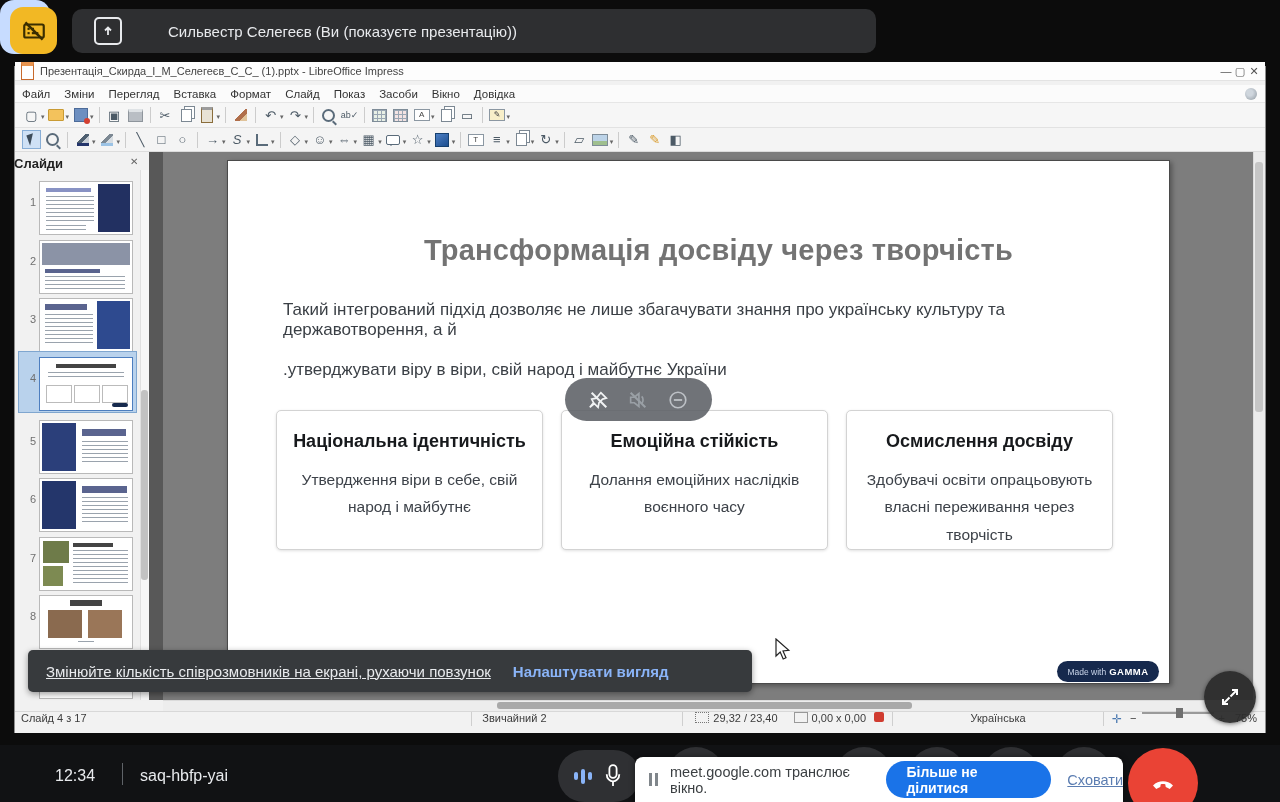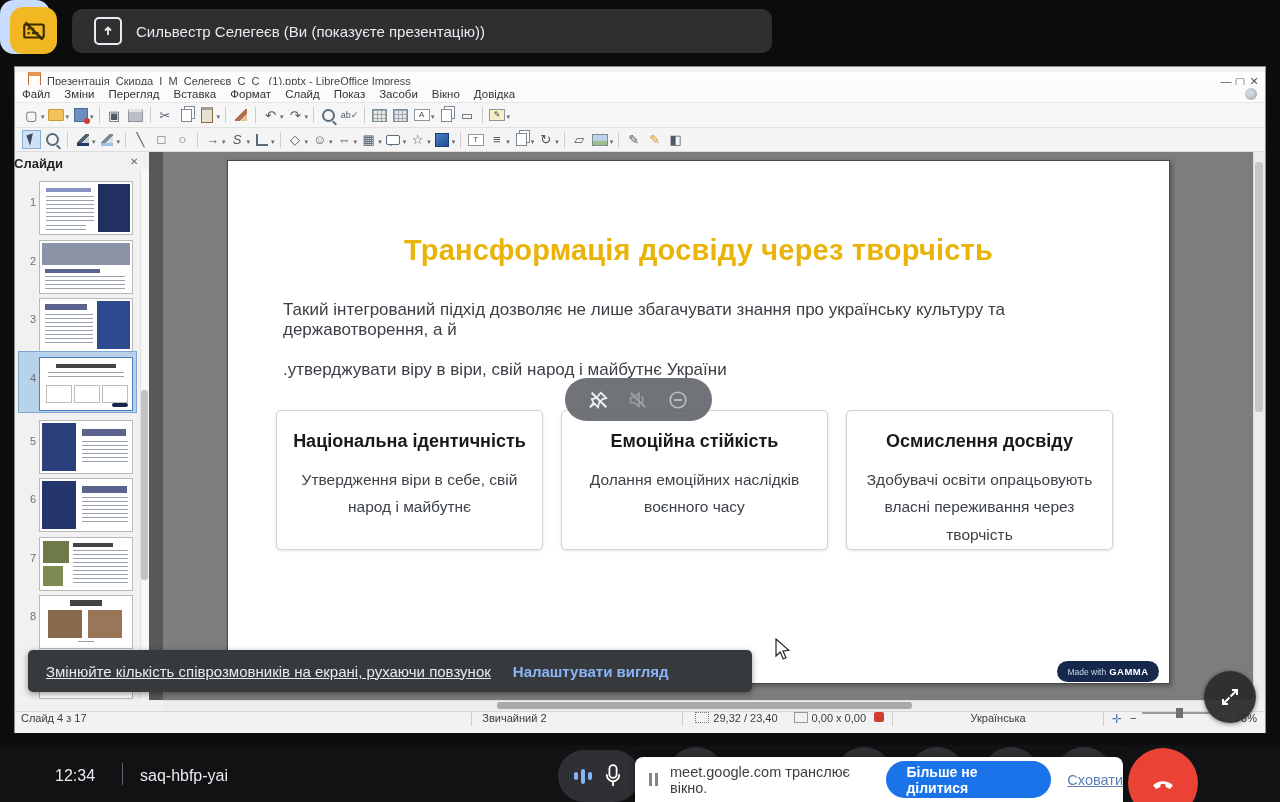--- a/index.html
+++ b/index.html
@@ -2,28 +2,28 @@
 <html><head>
 <meta charset="utf-8">
 <style>
   html,body{margin:0;padding:0;background:#000;}
   #screen{position:relative;width:1280px;height:802px;background:#0c0c0c;overflow:hidden;
           font-family:"Liberation Sans","DejaVu Sans",sans-serif;-webkit-font-smoothing:antialiased;}
   .abs{position:absolute;}
   
   .app-icon{left:10px;top:7px;width:47px;height:47px;border-radius:13px;background:#f2b824;
             display:flex;align-items:center;justify-content:center;}
-  .presenter-pill{left:72px;top:9px;width:700px;height:44px;border-radius:10px;background:#2e2f31;
-                  display:flex;align-items:center;color:#e8eaed;font-size:15px;}
+  .presenter-pill{left:72px;top:9px;width:804px;height:44px;border-radius:10px;background:#2e2f31;
+                  display:flex;align-items:center;color:#e8eaed;font-size:15px;gap:32px;}
   .share-frame{width:24px;height:24px;border:2px solid #e8eaed;border-radius:5px;margin:0 14px 0 22px;
                display:flex;align-items:center;justify-content:center;}
   
   .lo-window{left:14px;top:66px;width:1252px;height:667px;background:#f1f1f1;border:1px solid #8e8e8e;box-sizing:border-box;}
-  .lo-titlebar{left:15px;top:72px;width:1250px;height:19px;background:#fdfdfd;display:flex;align-items:center;
-               font-size:11px;color:#444;border-bottom:1px solid #e3e3e3;box-sizing:border-box;padding-left:7px;}
+  .lo-titlebar{left:15px;top:62px;width:1250px;height:19px;background:#fdfdfd;display:flex;align-items:center;
+               font-size:11px;color:#444;border-bottom:1px solid #e3e3e3;box-sizing:border-box;}
   .doc-ico{width:11px;height:13px;background:#fff;border:1px solid #c86a2c;border-top:4px solid #e8944f;margin:0 6px 0 6px;}
   .win-btn{width:14px;text-align:center;color:#555;font-size:11px;cursor:default;}
   .lo-menubar{left:15px;top:85px;width:1250px;height:18px;background:#fbfbfb;display:flex;align-items:center;
               font-size:11.5px;color:#333;border-bottom:1px solid #e6e6e6;box-sizing:border-box;}
   .menu-item{padding:0 7px;}
   .menu-extra{margin-left:auto;margin-right:8px;width:12px;height:12px;border-radius:50%;
               background:radial-gradient(circle at 40% 40%,#cfd6dd 30%,#8d979f 100%);}
   .lo-toolbar{left:15px;top:103px;width:1250px;height:25px;background:#f6f6f6;display:flex;align-items:center;
               border-bottom:1px solid #e2e2e2;box-sizing:border-box;padding-left:6px;}
   .lo-toolbar2{top:128px;height:24px;background:#f4f4f4;border-bottom:1px solid #dcdcdc;}
@@ -61,21 +61,21 @@
   .tnum{position:absolute;left:24px;width:12px;text-align:right;font-size:11px;color:#707070;}
   .tl{position:absolute;background:repeating-linear-gradient(#9aa3ad 0 1.5px,transparent 1.5px 4px);}
   .sel-hl{position:absolute;left:18px;width:119px;height:62px;background:#b9d2ec;border:1px solid #7fa6cf;box-sizing:border-box;}
   .vtrack{left:140px;top:170px;width:9px;height:530px;background:#f7f7f7;border-left:1px solid #e0e0e0;}
   .vthumb{left:141px;width:7px;background:#c2c2c2;border-radius:3px;}
   .splitter{left:149px;top:152px;width:14px;height:548px;background:#585858;}
   
   .canvas{left:163px;top:152px;width:1090px;height:548px;background:#7d7d7d;}
   .slide{left:227px;top:160px;width:943px;height:524px;background:#fff;border:1px solid #4a4a4a;box-sizing:border-box;
          box-shadow:2px 2px 5px rgba(0,0,0,.35);}
-  .slide-title{left:227px;top:234px;width:943px;text-align:center;font-size:29px;font-weight:bold;color:#eab308;letter-spacing:.2px;}
+  .slide-title{left:227px;top:234px;width:943px;text-align:center;font-size:29px;font-weight:bold;color:#737373;letter-spacing:.2px;padding-left:20px;}
   .slide-line{left:283px;width:840px;font-size:17px;color:#3a3f45;}
   .card{position:absolute;top:410px;width:267px;height:140px;background:#fff;border:1px solid #d3d3d3;border-radius:5px;
         box-shadow:0 1px 3px rgba(0,0,0,.12);box-sizing:border-box;text-align:center;padding:18px 14px 0 14px;}
   .card h3{margin:0;font-size:18px;font-weight:bold;color:#17191c;line-height:1.35;}
   .card p{margin:13px 0 0 0;font-size:15.5px;color:#3d4249;line-height:1.75;}
   .gamma{left:1057px;top:661px;width:102px;height:21px;border-radius:11px;background:#16294d;
          display:flex;align-items:center;justify-content:center;color:#c9d4e8;font-size:8.5px;}
   .gamma b{color:#fff;font-size:9.5px;margin-left:3px;letter-spacing:.5px;}
   
   .hscroll{left:163px;top:700px;width:1090px;height:11px;background:#ededed;border-top:1px solid #dcdcdc;box-sizing:border-box;}

